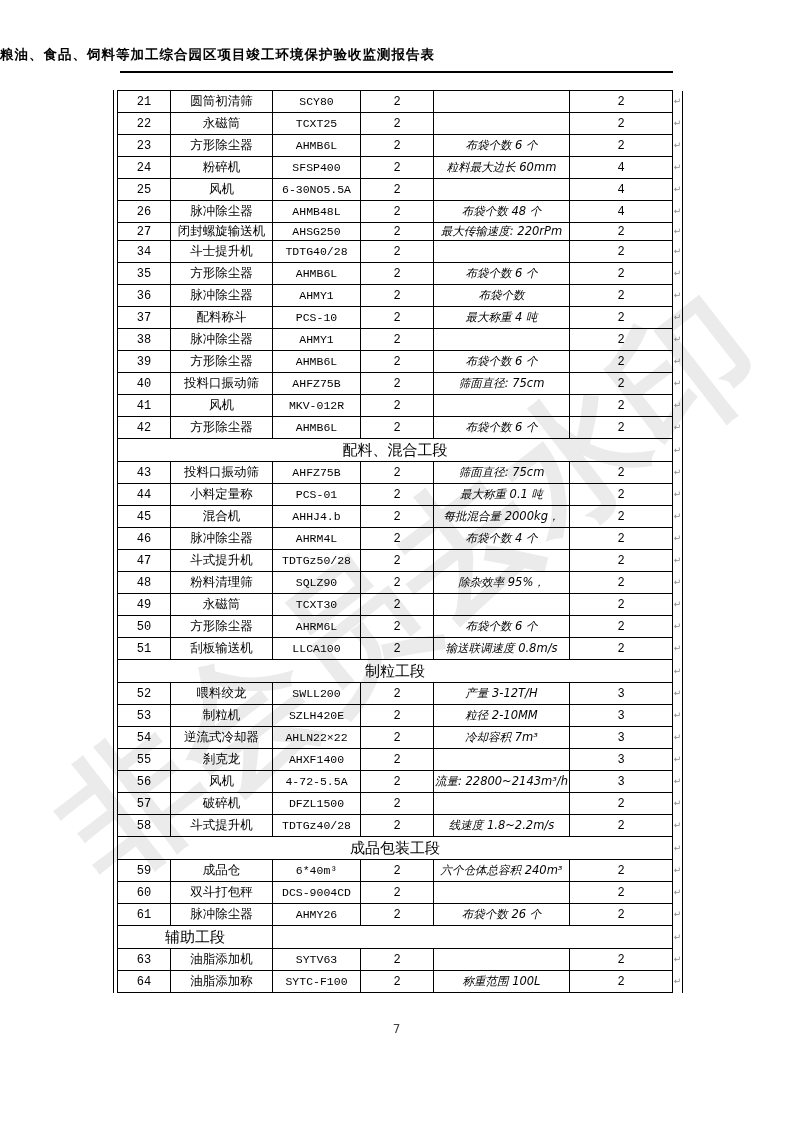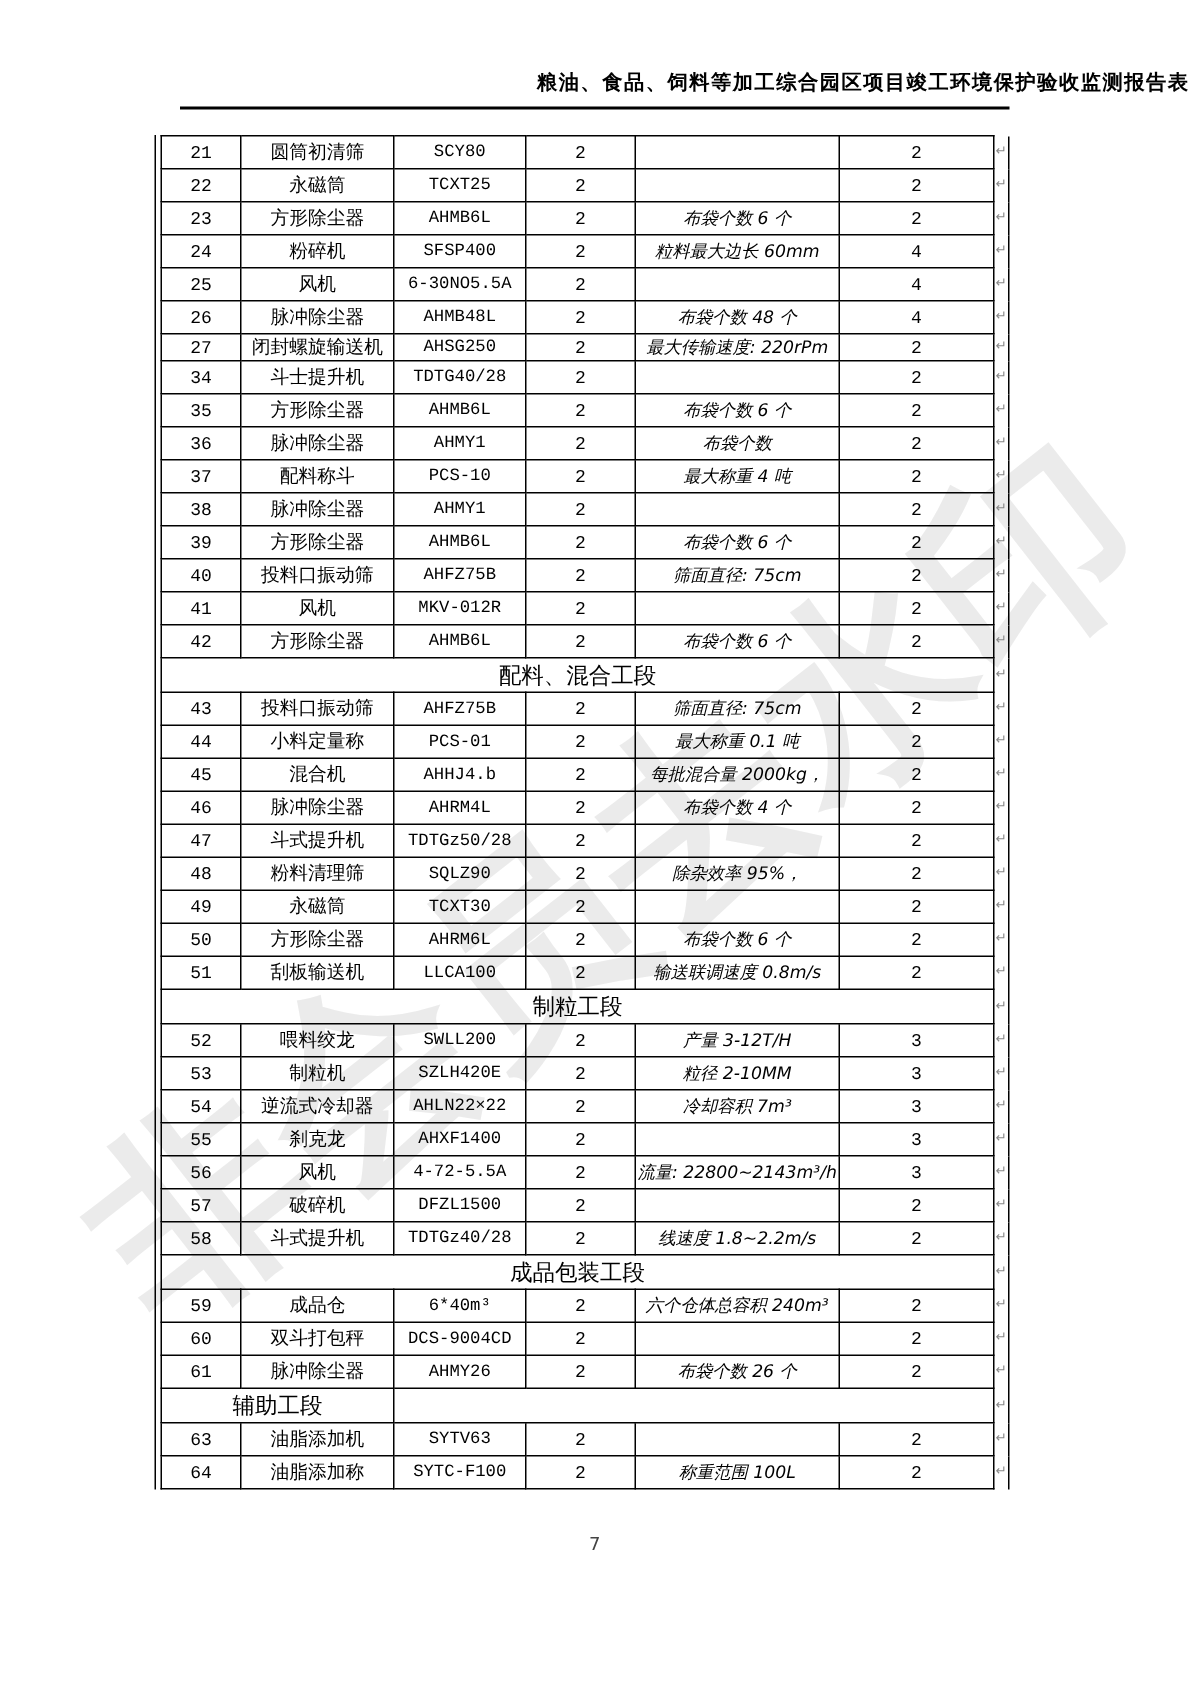--- a/index.html
+++ b/index.html
@@ -2,36 +2,36 @@
 <html><head>
 <meta charset="utf-8">
 <style>
   html,body{margin:0;padding:0;}
   body{
     width:793px;height:1122px;position:relative;background:#ffffff;
     font-family:"DejaVu Sans","Liberation Sans",sans-serif;color:#000;
     overflow:hidden;
   }
   .doc-header{
-    position:absolute;top:46px;left:0;width:793px;text-align:right;
+    position:absolute;top:46px;left:0;width:793px;text-align:left;
     font-size:13.5px;font-weight:bold;letter-spacing:1px;
   }
   .title-rule{
     position:absolute;top:71px;left:120px;width:553px;height:2px;background:#000;
   }
   .watermark{
     position:absolute;top:330px;left:60px;width:700px;height:520px;
     display:flex;align-items:center;justify-content:center;
     transform:rotate(-38deg);transform-origin:center;
     font-size:140px;font-weight:bold;white-space:nowrap;
     color:rgba(205,205,205,0.40);
     pointer-events:none;z-index:0;user-select:none;
   }
   .table-wrap{
-    position:absolute;left:103px;top:90px;z-index:1;
+    position:absolute;left:113px;top:90px;z-index:1;
     border-left:1px solid #000;padding-left:3px;
   }
   table.equip{
     border-collapse:collapse;table-layout:fixed;width:565px;background:transparent;
   }
   table.equip td{
     padding:0;margin:0;vertical-align:middle;text-align:center;overflow:hidden;
   }
   td.c{border:1px solid #000;}
   td.strip{

